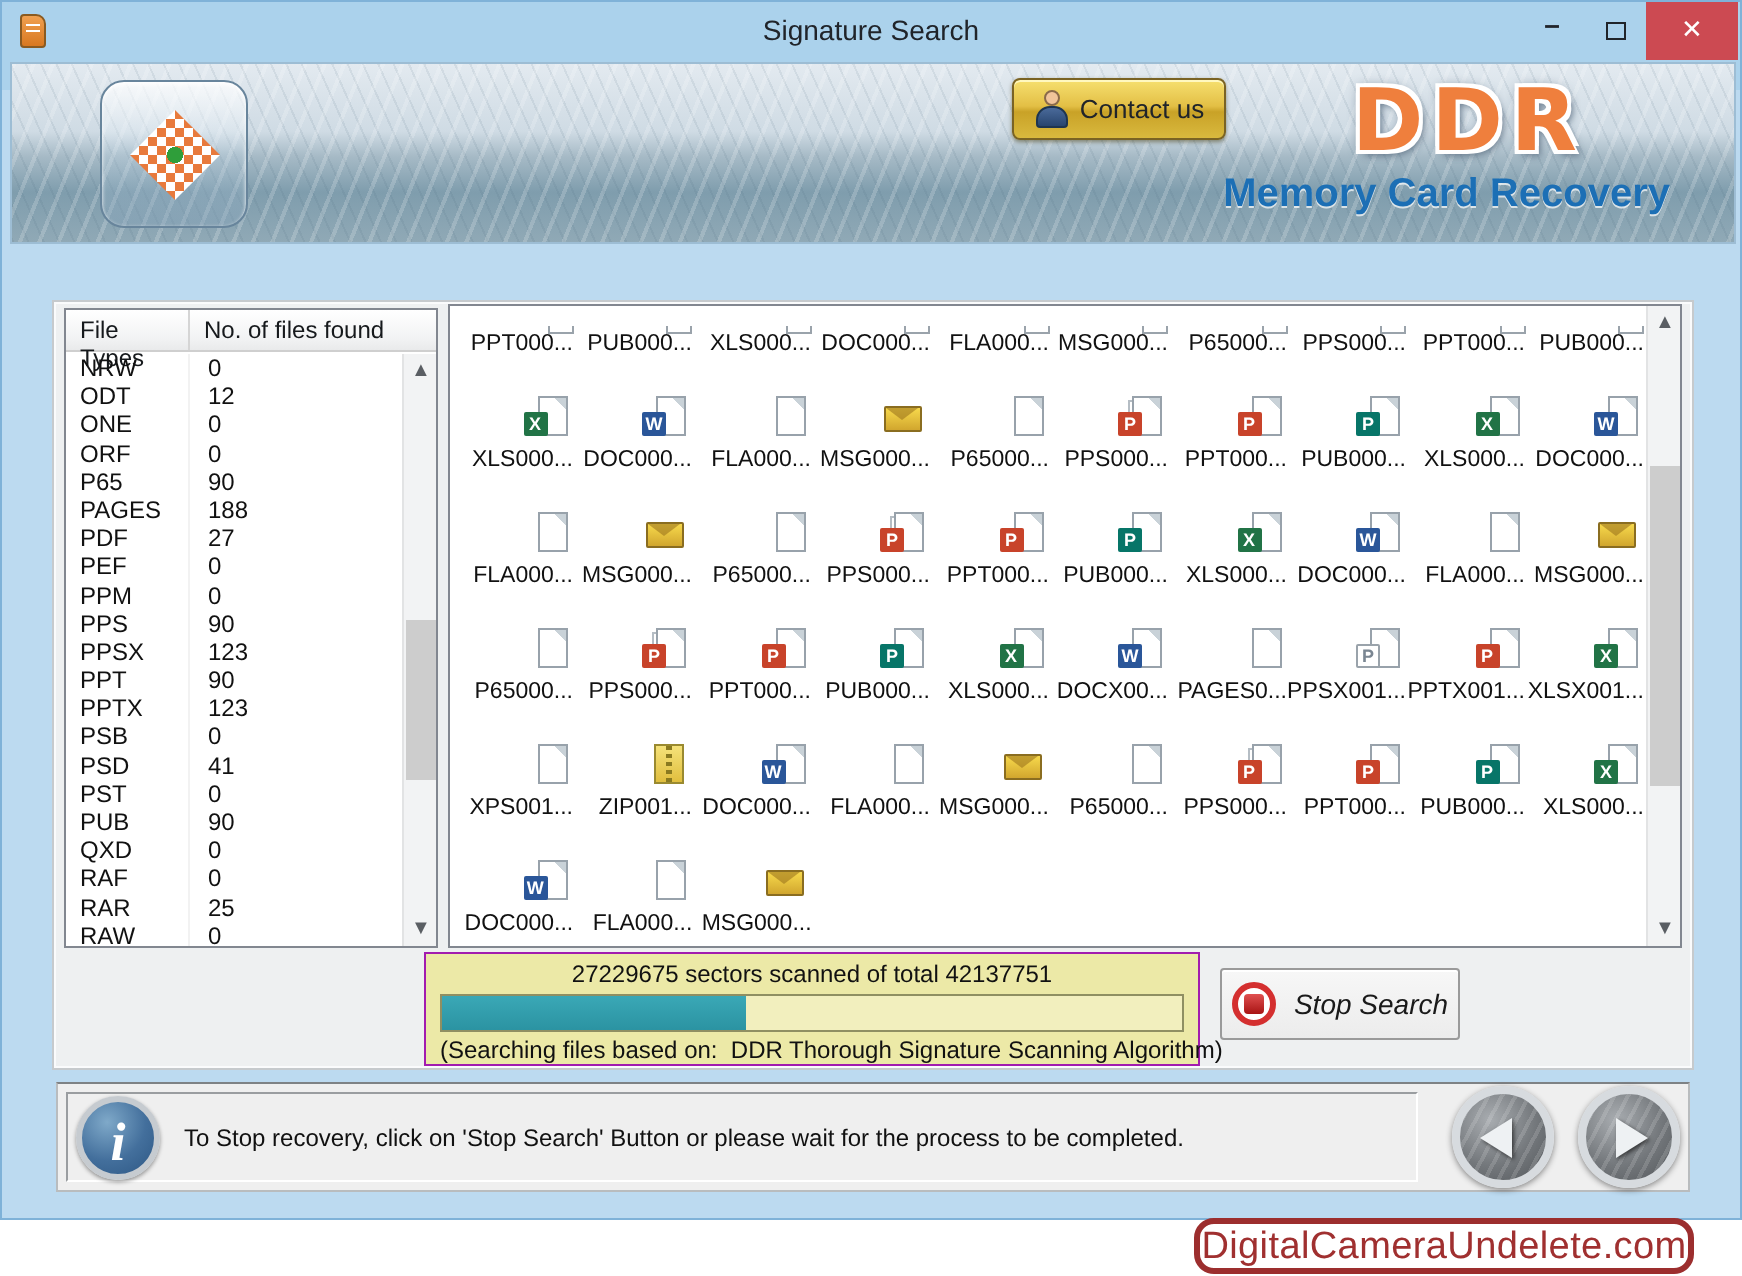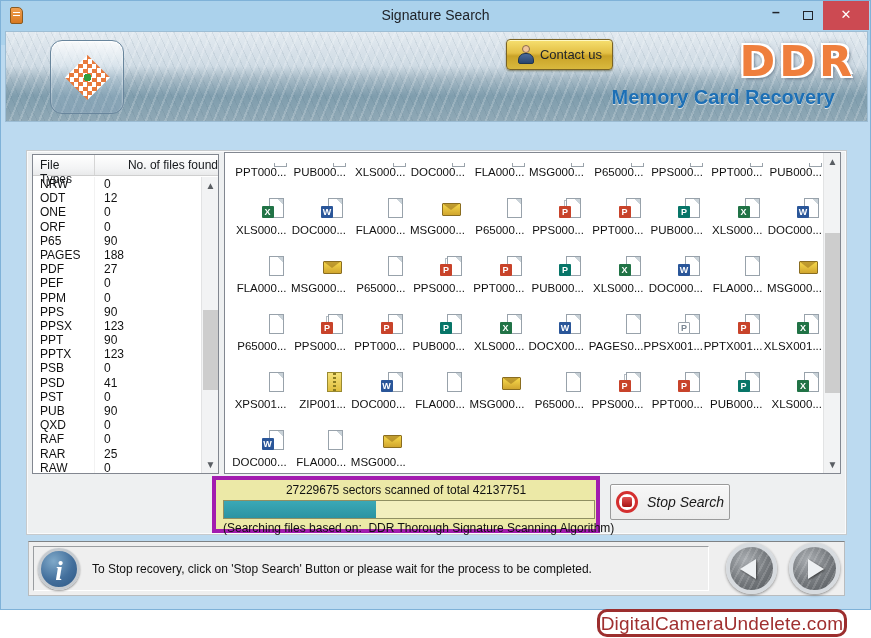--- a/index.html
+++ b/index.html
@@ -41,21 +41,21 @@
   .contact-btn { position:absolute; left:500px; top:7px; width:107px; height:31px; border-radius:4px;
     border:1px solid #7a6324; background:linear-gradient(180deg,#f6e070 0%,#e3bf45 45%,#c9a227 55%,#d9b93e 100%);
     box-shadow:0 1px 2px rgba(60,50,0,.5), inset 0 1px 0 #fff8c0;
     display:flex; align-items:center; justify-content:center; gap:5px; cursor:pointer; }
   .contact-label { font-size:13px; color:#20242a; }
   .person { position:relative; width:18px; height:20px; }
   .person .head { position:absolute; left:5px; top:0; width:8px; height:8px; border-radius:50%;
     background:#f0c49a; border:1px solid #8a6a4a; }
   .person .body { position:absolute; left:1px; top:8px; width:16px; height:11px;
     border-radius:7px 7px 2px 2px; background:linear-gradient(#4a6a9a,#28456e); border:1px solid #1e3550; }
-  .brand { position:absolute; left:670px; top:4px; width:180px; text-align:right;
+  .brand { position:absolute; left:670px; top:4px; width:180px; text-align:left;
     font-family:"DejaVu Sans", sans-serif; font-weight:bold; font-size:43px; letter-spacing:4px;
     color:#ef7f3d;
     text-shadow:-2px -2px 0 #fff, 2px -2px 0 #fff, -2px 2px 0 #fff, 2px 2px 0 #fff,
       0 0 6px rgba(90,110,130,.9), 3px 3px 3px rgba(80,100,120,.6); }
   .product { position:absolute; right:32px; top:54px; font-size:20px; font-weight:bold; color:#1c6fb5;
     text-shadow:0 1px 0 rgba(255,255,255,.7); }
 
   
   .notice { position:absolute; left:27px; top:125px; width:817px; height:22px; background:#fbfbfb;
     border:1px solid #cfd4d8; text-align:center; line-height:20px; font-size:12px; color:#111; }
@@ -63,21 +63,21 @@
   
   .content { position:absolute; left:25px; top:149px; width:821px; height:385px;
     background:#eef0f1; border:1px solid #c6cacd; box-shadow:inset 0 0 0 1px #fafbfc; }
 
   
   .ftable { position:absolute; left:5px; top:3px; width:187px; height:320px; background:#fff; border:1px solid #828790; }
   .ftable-head { display:flex; height:21px; border-bottom:1px solid #cfcfcf;
     background:linear-gradient(180deg,#ffffff,#f2f3f4 70%,#e9eaeb); }
   .ftable-head .hc { font-size:12px; color:#16191c; padding:3px 0 0 7px; }
   .hc1 { width:62px; border-right:1px solid #d5d5d5; }
-  .hc2 { flex:1;text-align:right; }
+  .hc2 { flex:1; }
   .ftable-body { position:absolute; left:0; top:22px; right:17px; bottom:0; overflow:hidden; }
   .frow { display:flex; height:14.2px; font-size:12px; color:#111; }
   .frow .c1 { width:62px; padding-left:7px; border-right:1px solid #f2f2f2; }
   .frow .c2 { flex:1; padding-left:9px; }
 
   
   .vscroll { position:absolute; top:0; right:0; width:17px; bottom:0; background:#f2f3f4; border-left:1px solid #e2e3e4; }
   .varrow { position:absolute; left:0; width:17px; height:17px; color:#5a5e63; font-size:10px; text-align:center; line-height:17px; }
   .varrow.up { top:0; } .varrow.down { bottom:0; }
   .vthumb { position:absolute; left:1px; width:15px; background:#cdcdcd; }
@@ -105,21 +105,21 @@
   .envelope { position:absolute; left:3px; top:5px; width:19px; height:13px;
     background:linear-gradient(#f7d94c,#d1a62e); border:1px solid #8a6d20; border-radius:1px; }
   .flap { position:absolute; left:0; top:0; width:0; height:0;
     border-left:8.5px solid transparent; border-right:8.5px solid transparent;
     border-top:6px solid rgba(150,110,25,.55); }
   .zipsheet { position:absolute; right:4px; top:0; width:15px; height:20px; border:1px solid #9a8a30;
     background:repeating-linear-gradient(180deg,#8a7a20 0 2px,rgba(0,0,0,0) 2px 4px) 50% 0/3px 100% no-repeat,
                linear-gradient(#f5e27a,#e0be3e); }
 
   
-  .prog-panel { position:absolute; left:185px; top:325px; width:388px; height:57px; background:#ece9a7; border:4px solid #a21caf; }
+  .prog-panel { position:absolute; left:185px; top:325px; width:388px; height:57px; background:#ece9a7; border:1px solid #a21caf; }
   .prog-status { text-align:center; font-size:12px; color:#111; padding-top:3px; }
   .prog-track { position:absolute; left:7px; top:20px; width:372px; height:19px; background:#f2efbe; border:1px solid #8f8f62; }
   .prog-fill { height:100%; background:linear-gradient(180deg,#3aa8b6,#2b93a2); }
   .prog-algo { position:absolute; left:7px; top:41px; font-size:12px; color:#111; white-space:pre; }
 
   .stop-btn { position:absolute; left:583px; top:333px; width:120px; height:36px;
     background:linear-gradient(180deg,#f7f7f7,#ececec); border:1px solid #9a9a9a; border-radius:2px;
     display:flex; align-items:center; justify-content:center; gap:9px; cursor:pointer;
     box-shadow:0 1px 0 #fff inset; }
   .stop-ic { width:22px; height:22px; border-radius:50%; border:3px solid #d42f2f; position:relative; background:#fff; }

